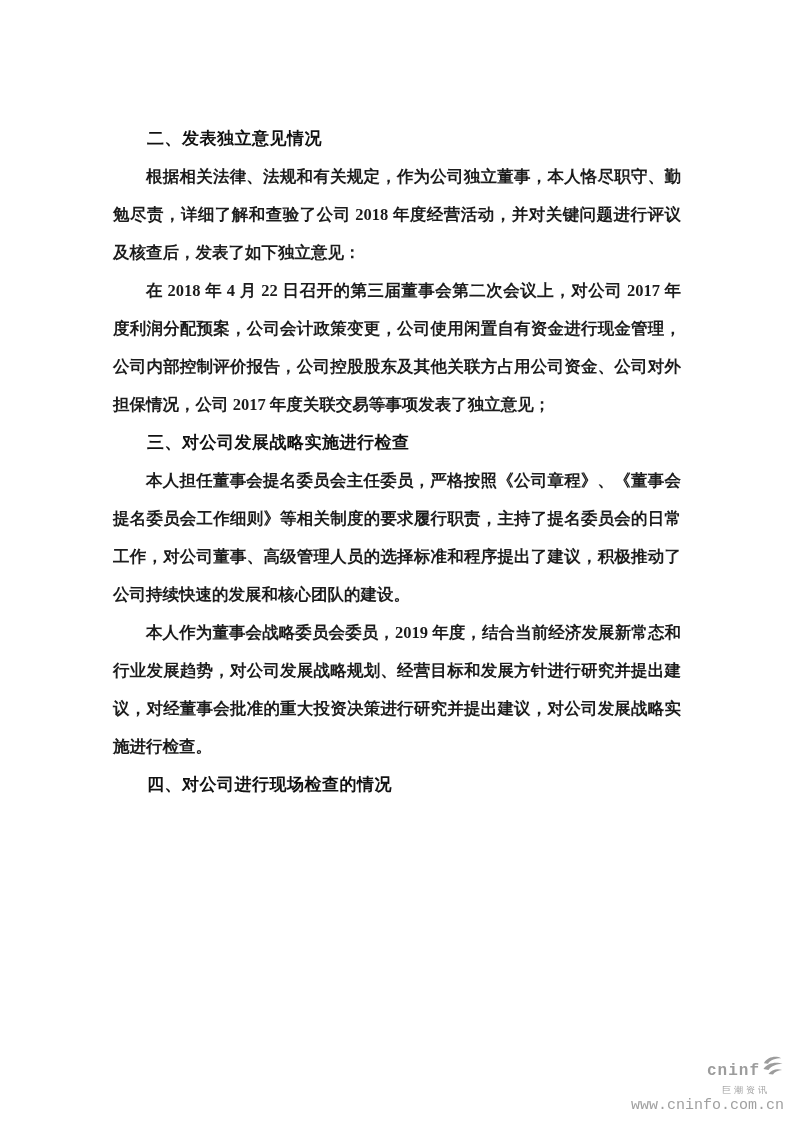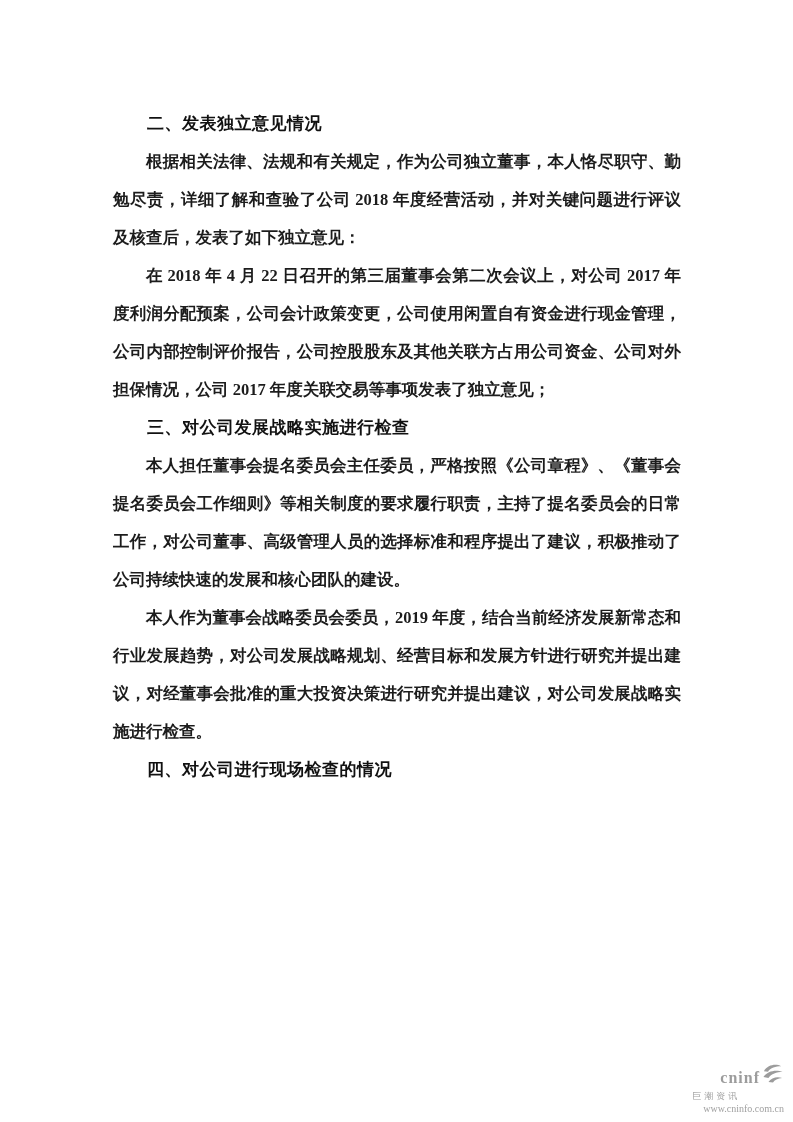--- a/index.html
+++ b/index.html
@@ -9,21 +9,21 @@
     width: 793px;
     height: 1122px;
     margin: 0 auto;
     background: #ffffff;
     overflow: hidden;
     font-family: "Liberation Serif", "DejaVu Serif", serif;
     color: #1c1c1c;
   }
   .content {
     position: absolute;
-    top: 105px;
+    top: 120px;
     left: 113px;
     width: 568px;
   }
   .sec-heading {
     font-family: "Liberation Sans", "DejaVu Sans", sans-serif;
     font-weight: bold;
     font-size: 17px;
     line-height: 38px;
     color: #111111;
     text-indent: 2em;
@@ -35,23 +35,23 @@
     text-indent: 2em;
     text-align: justify;
     text-justify: inter-character;
     color: #1c1c1c;
     font-weight: bold;
   }
   .footer-logo {
     position: absolute;
     right: 9px;
     bottom: 8px;
-    text-align: center;
+    text-align: right;
     color: #9c9c9c;
-    font-family: Liberation Serif, serif;
+    font-family: Liberation Mono, monospace;
     line-height: 1.1;
   }
   .logo-row {
     display: flex;
     align-items: flex-end;
     justify-content: flex-end;
     gap: 2px;
   }
   .logo-word {
     font-weight: bold;
@@ -61,21 +61,21 @@
   }
   .swirl-icon { display: inline-block; }
   .logo-cn {
     font-size: 9px;
     letter-spacing: 3px;
     margin-top: 6px;
     padding-right: 14px;
     color: #a0a0a0;
   }
   .logo-url {
-    font-size: 10px;
+    font-size: 15px;
     margin-top: 1px;
     white-space: nowrap;
     color: #a0a0a0;
     margin-left: 41px;
   }
 </style>
 </head>
 <body>
 
 <div class="page">

